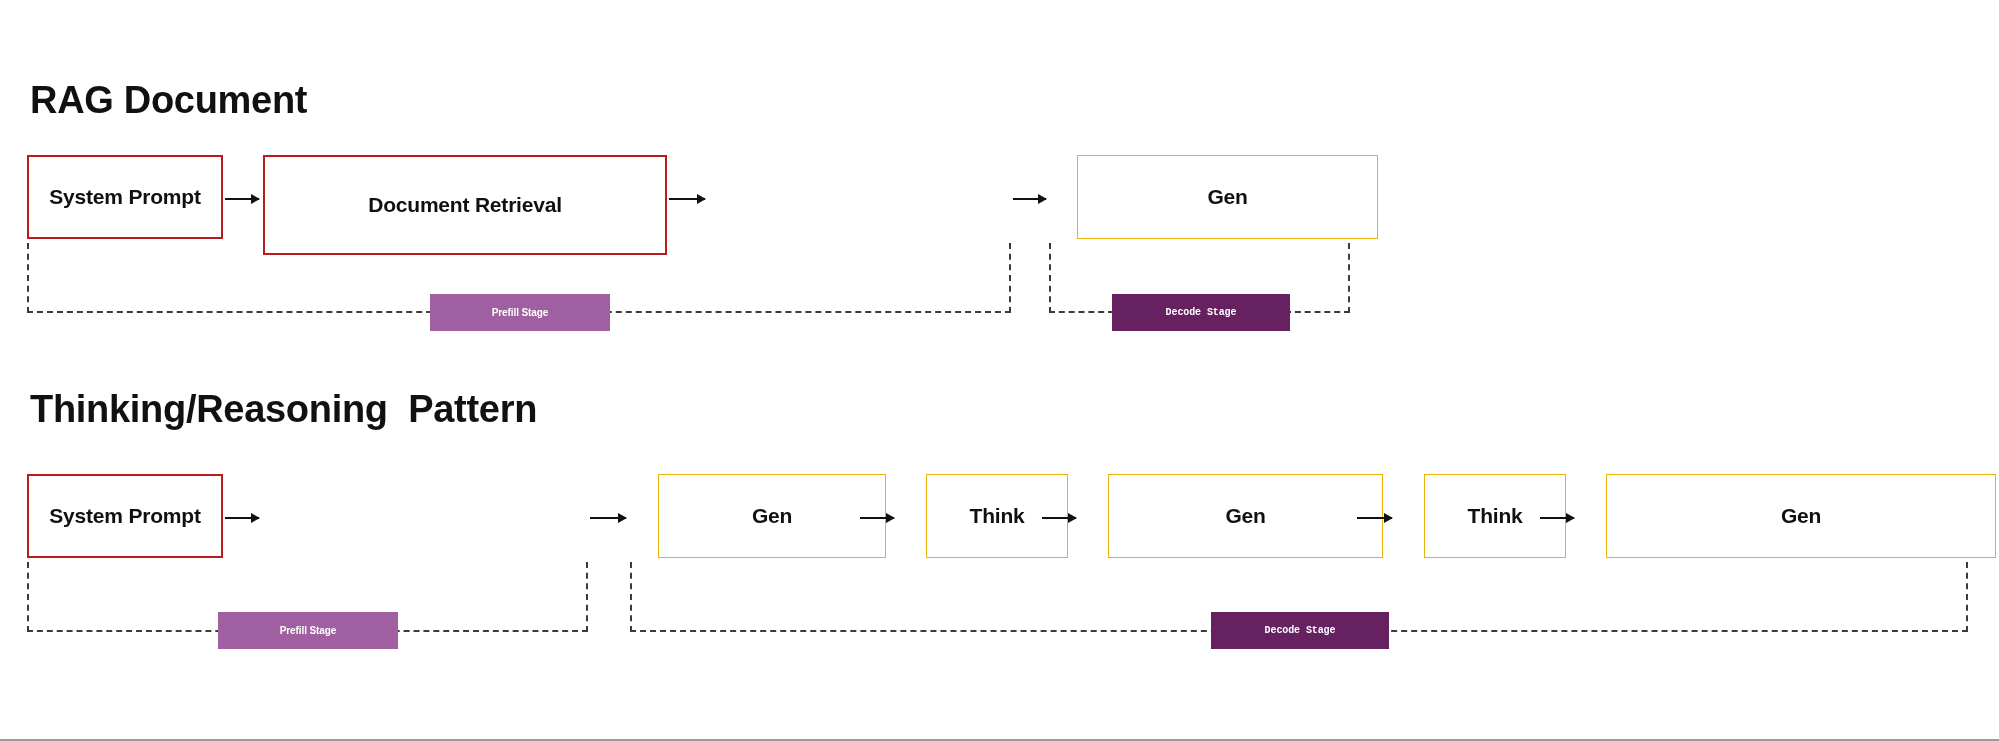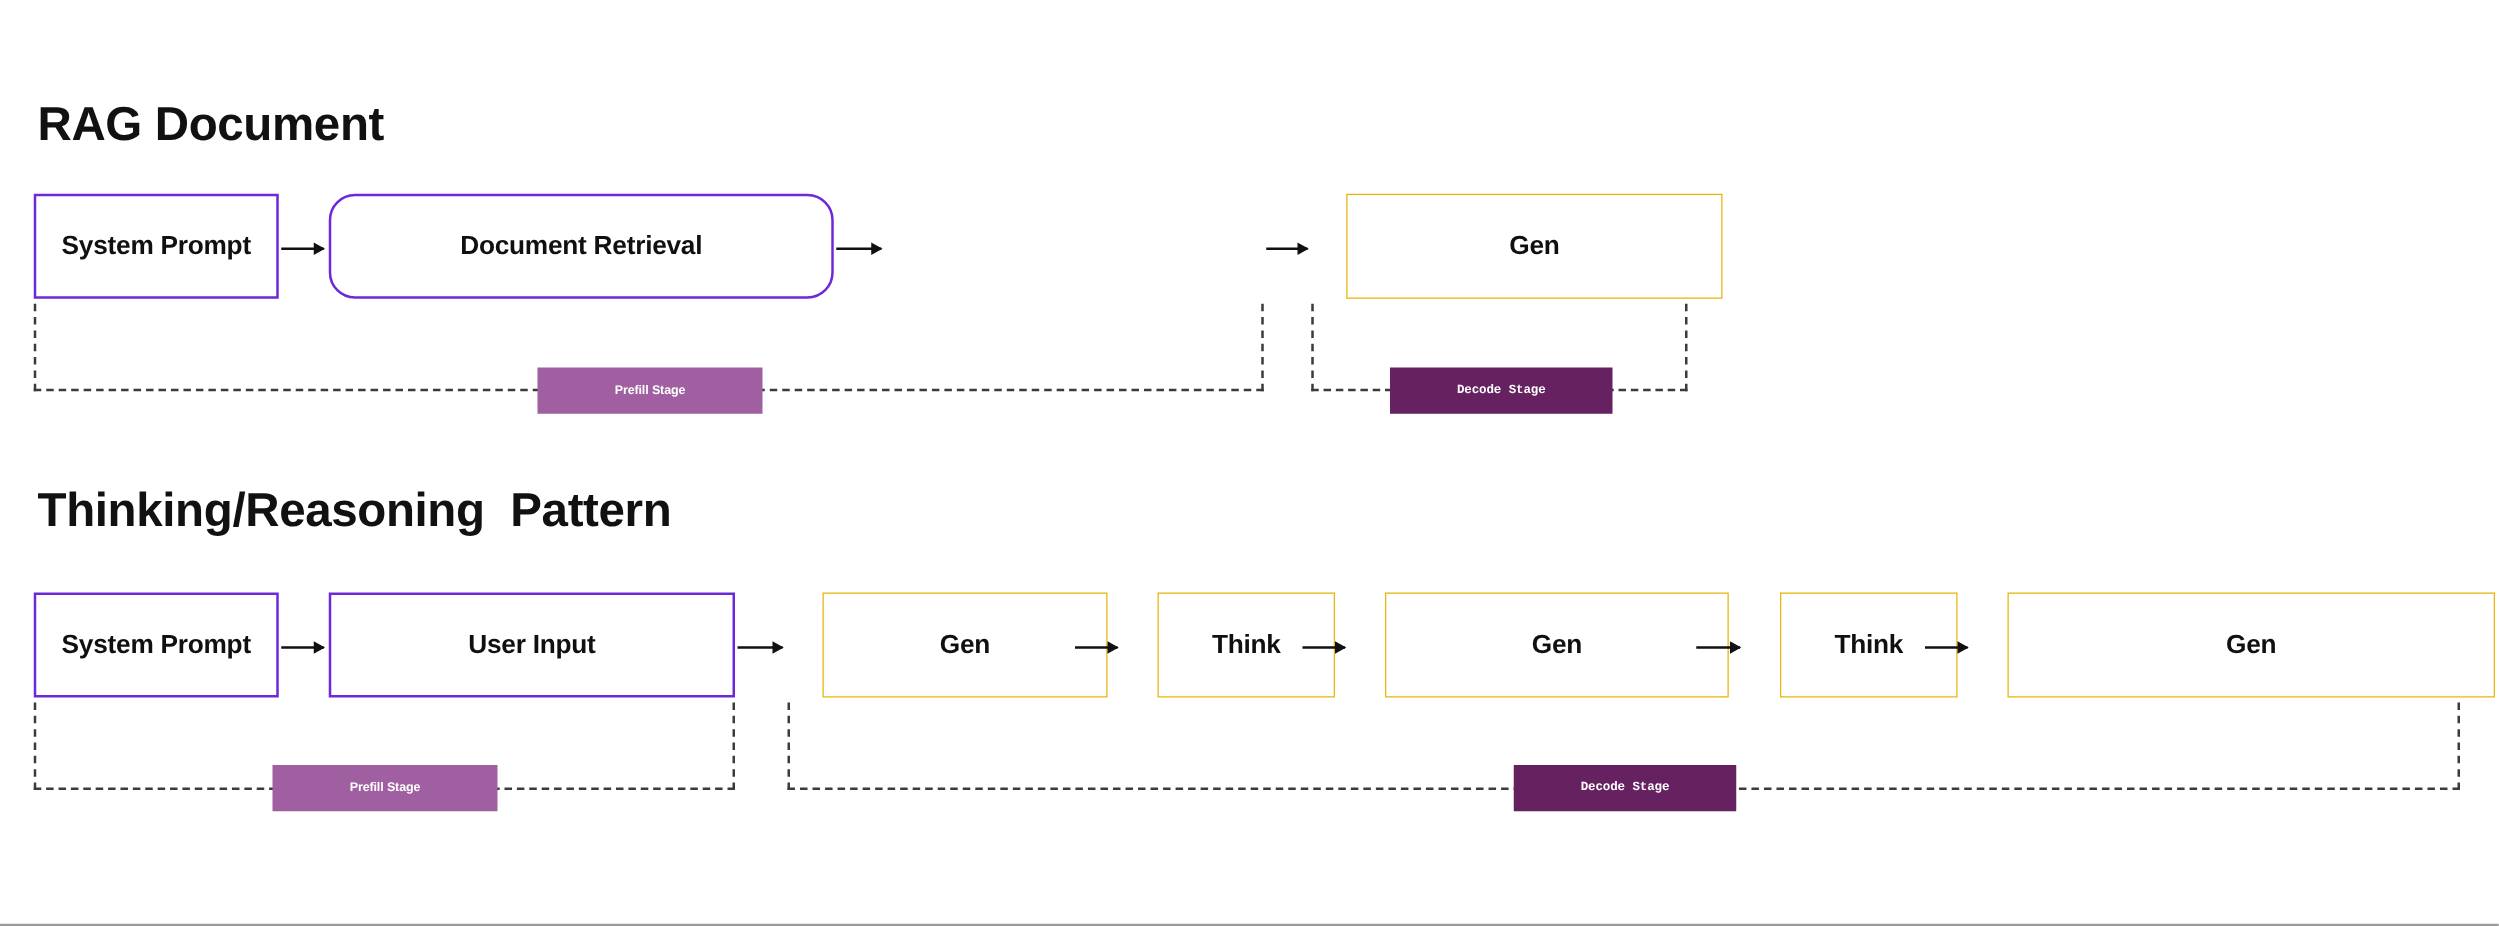--- a/index.html
+++ b/index.html
@@ -44,21 +44,21 @@
     align-items: center;
     justify-content: center;
   }
   .node .node-label {
     font-size: 21px;
     font-weight: 700;
     color: #101010;
     letter-spacing: -0.2px;
     white-space: nowrap;
   }
-  .node.light  { border: 2px solid #6d28d9; justify-content: center; }
+  .node.light  { border: 2px solid #b91c1c; justify-content: center; }
   .node.dark   { border: 1px solid #eab308; margin-left: 28px; }
 
   
   .arrow {
     position: absolute;
     height: 2px;
     background: #111111;
   }
   .arrow::after {
     content: "";
@@ -101,21 +101,21 @@
 <body>
 
 <div class="canvas">
 
   <div class="section-title" id="title-rag">RAG Document</div>
 
   <div class="node light" style="left:27px; top:155px; width:196px; height:84px;">
     <span class="node-label">System Prompt</span>
   </div>
 
-  <div class="node light" style="left:263px; top:155px; width:404px; height:84px;border-radius:21px;">
+  <div class="node light" style="left:263px; top:155px; width:404px; height:100px;">
     <span class="node-label">Document Retrieval</span>
   </div>
 
 
   <div class="node dark" style="left:1049px; top:155px; width:301px; height:84px;">
     <span class="node-label">Gen</span>
   </div>
 
   <div class="arrow" style="left:225px; top:198px; width:34px;"></div>
   <div class="arrow" style="left:669px; top:198px; width:36px;"></div>
@@ -130,23 +130,20 @@
   <div class="badge decode" style="left:1112px; top:294px; width:178px; height:37px;">
     <span>Decode Stage</span>
   </div>
 
   <div class="section-title" id="title-thinking">Thinking/Reasoning  Pattern</div>
 
   <div class="node light" style="left:27px; top:474px; width:196px; height:84px;">
     <span class="node-label">System Prompt</span>
   </div>
 
-  <div class="node light" style="left:263px; top:474px; width:325px; height:84px;">
-    <span class="node-label">User Input</span>
-  </div>
 
   <div class="node dark" style="left:630px; top:474px; width:228px; height:84px;">
     <span class="node-label">Gen</span>
   </div>
 
   <div class="node dark" style="left:898px; top:474px; width:142px; height:84px;">
     <span class="node-label">Think</span>
   </div>
 
   <div class="node dark" style="left:1080px; top:474px; width:275px; height:84px;">

